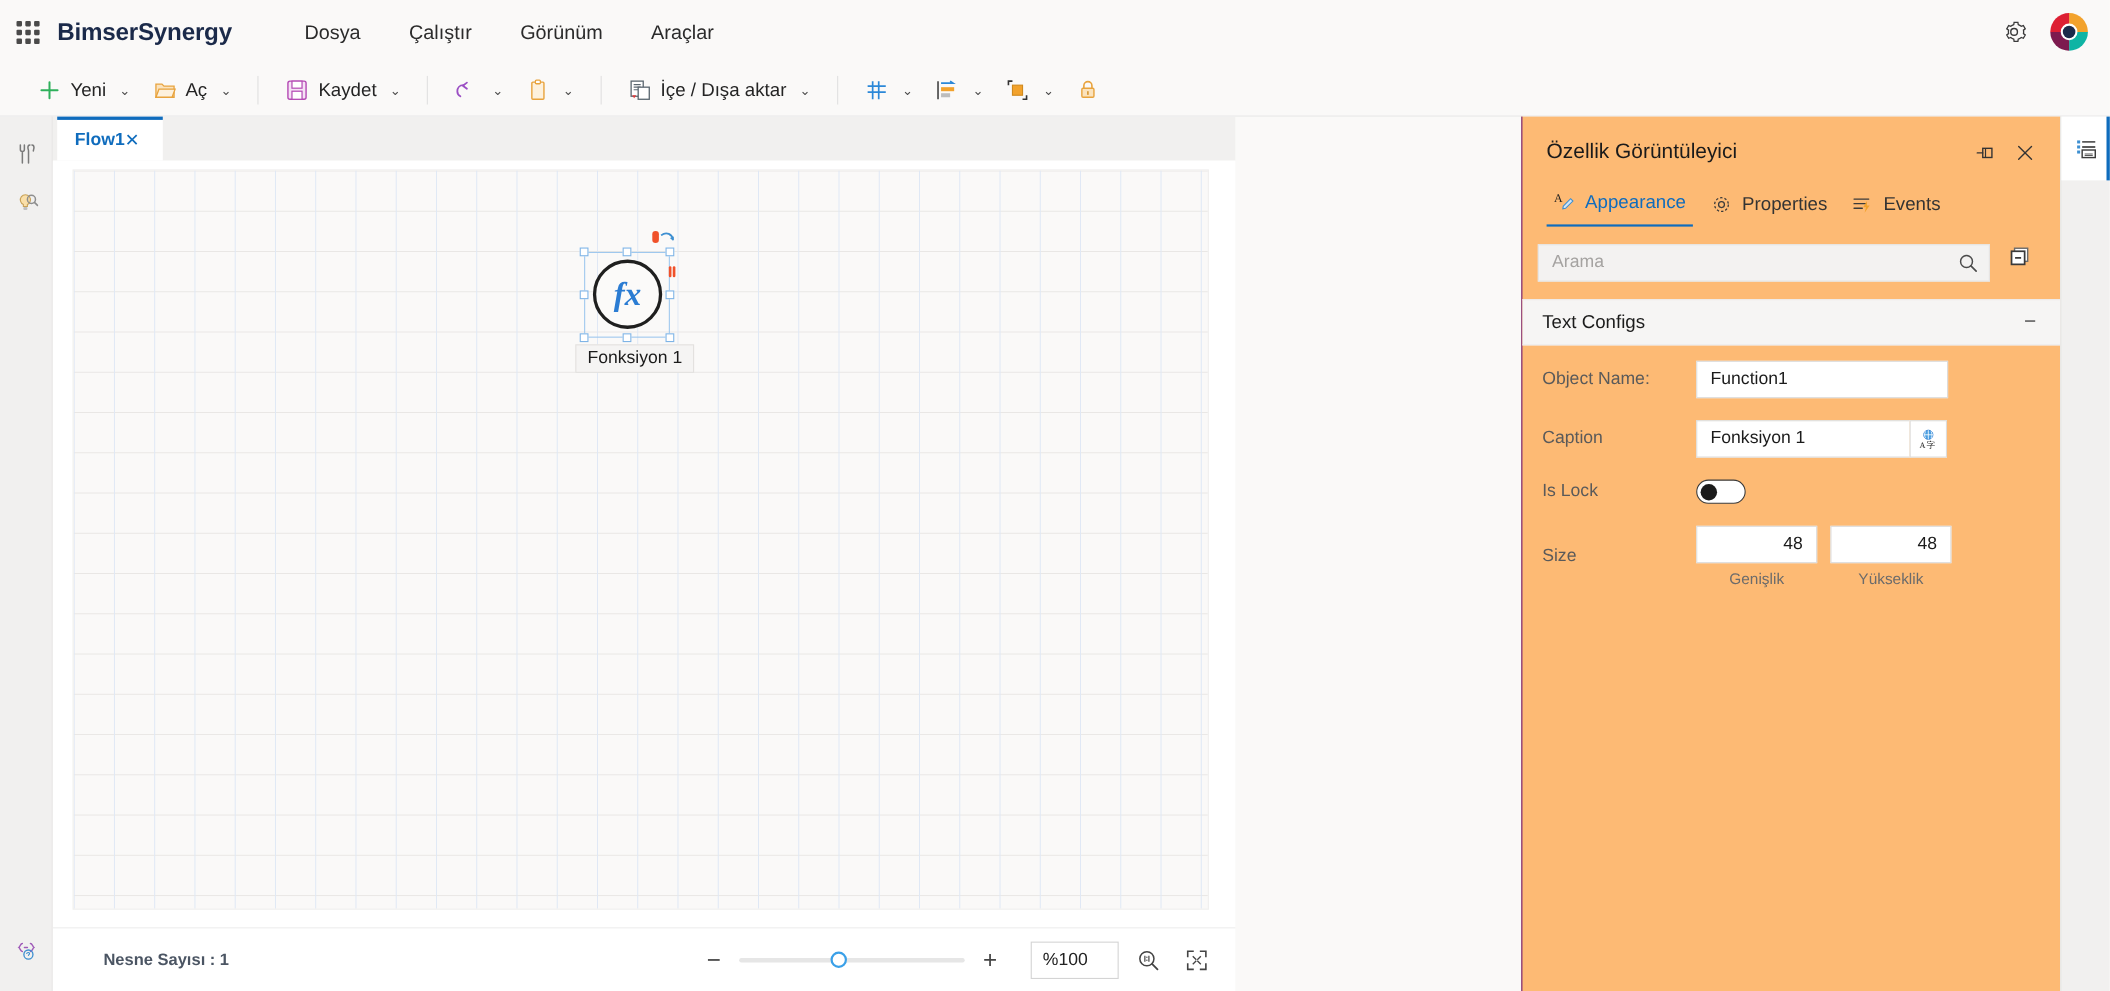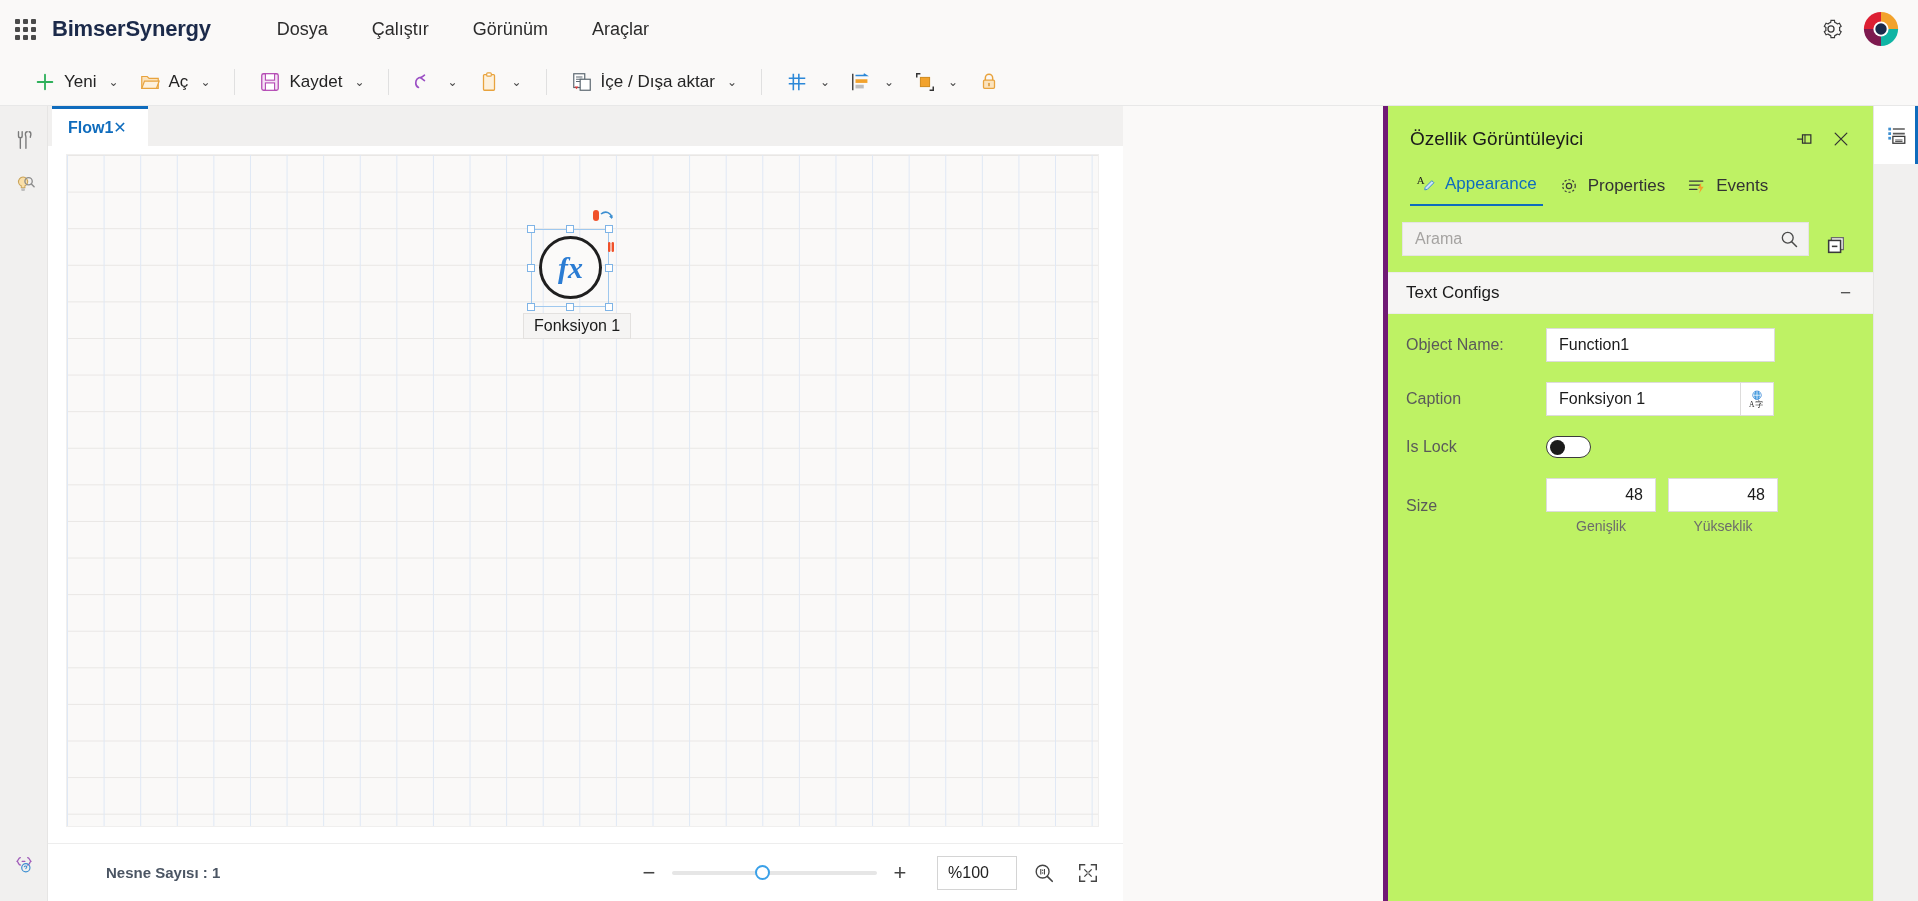--- a/index.html
+++ b/index.html
@@ -107,51 +107,51 @@
     position: absolute; left: -8px; top: 84px; background: #f5f4f3;
     border: 1px solid #e3e1df; padding: 3px 10px; font-size: 16px; color: #1b1b1b; white-space: nowrap;
   }
 
   
   .statusbar {
     position: absolute; left: 48px; bottom: 0; width: 1075px; height: 58px;
     background: #ffffff; border-top: 1px solid #ededed;
     display: flex; align-items: center; padding: 0 18px;
   }
-  .obj-count { font-size: 15px; color: #4b5563; font-weight: bold; margin-left: 40px; }
+  .obj-count { font-size: 15px; color: #4b5563; font-weight: bold; margin-left: 28px; }
   .zoomgroup { margin-left: auto; display: flex; align-items: center; gap: 0; }
   .zbtn { width: 34px; height: 34px; display: flex; align-items: center; justify-content: center; cursor: pointer; color: #444; font-size: 22px; }
   .slider { position: relative; width: 205px; height: 20px; display: flex; align-items: center; margin: 0 6px; cursor: pointer; }
   .slider-track { position: absolute; left: 0; right: 0; height: 4px; background: #e6e6e6; border-radius: 2px; }
   .slider-thumb {
     position: absolute; left: 44%; width: 15px; height: 15px; margin-left: -7px;
     border-radius: 50%; background: #ffffff; border: 2.5px solid #3aa0e8;
   }
   .zoom-input {
     width: 80px; height: 34px; border: 1px solid #d4d4d4; background: #fff;
     font-size: 16px; color: #222; padding: 0 10px; margin-left: 20px; outline: none;
     font-family: "Liberation Sans", sans-serif;
   }
   .zicon { width: 34px; height: 34px; display: flex; align-items: center; justify-content: center; cursor: pointer; margin-left: 10px; }
 
   
   .panel {
     position: absolute; top: 106px; right: 45px; width: 490px; bottom: 0;
-    background: #bef264; border-left: 5px solid #701a75;
+    background: #fdba74; border-left: 1px solid #701a75;
   }
   .panel-head { display: flex; align-items: center; padding: 22px 22px 0 22px; }
   .panel-title { font-size: 19px; color: #1b1b1b; }
   .panel-acts { margin-left: auto; display: flex; gap: 16px; align-items: center; }
   .panel-ic { cursor: pointer; color: #333; }
   .tabs { display: flex; align-items: flex-end; gap: 10px; padding: 18px 22px 0 22px; }
   .ptab { display: flex; align-items: center; gap: 9px; padding: 6px 6px 10px 6px; cursor: pointer; }
   .ptab.active { border-bottom: 2.5px solid #0f6cbd; }
   .ptab-label { font-size: 17px; color: #333; }
   .ptab.active .ptab-label { color: #0f6cbd; }
-  .searchrow { display: flex; align-items: flex-end; padding: 16px 22px 16px 14px; gap: 12px; }
+  .searchrow { display: flex; align-items: flex-start; padding: 16px 22px 16px 14px; gap: 12px; }
   .searchbox {
     flex: 1; height: 34px; display: flex; align-items: center;
     background: #f3f2f1; border: 1px solid #e5e4e3;
   }
   .searchbox input {
     flex: 1; height: 100%; border: 0; background: transparent; outline: none;
     padding: 0 12px; font-size: 16px; color: #333; font-family: "Liberation Sans", sans-serif;
   }
   .searchbox input::placeholder { color: #a5a3a1; }
   .search-btn { width: 38px; height: 100%; display: flex; align-items: center; justify-content: center; cursor: pointer; }

